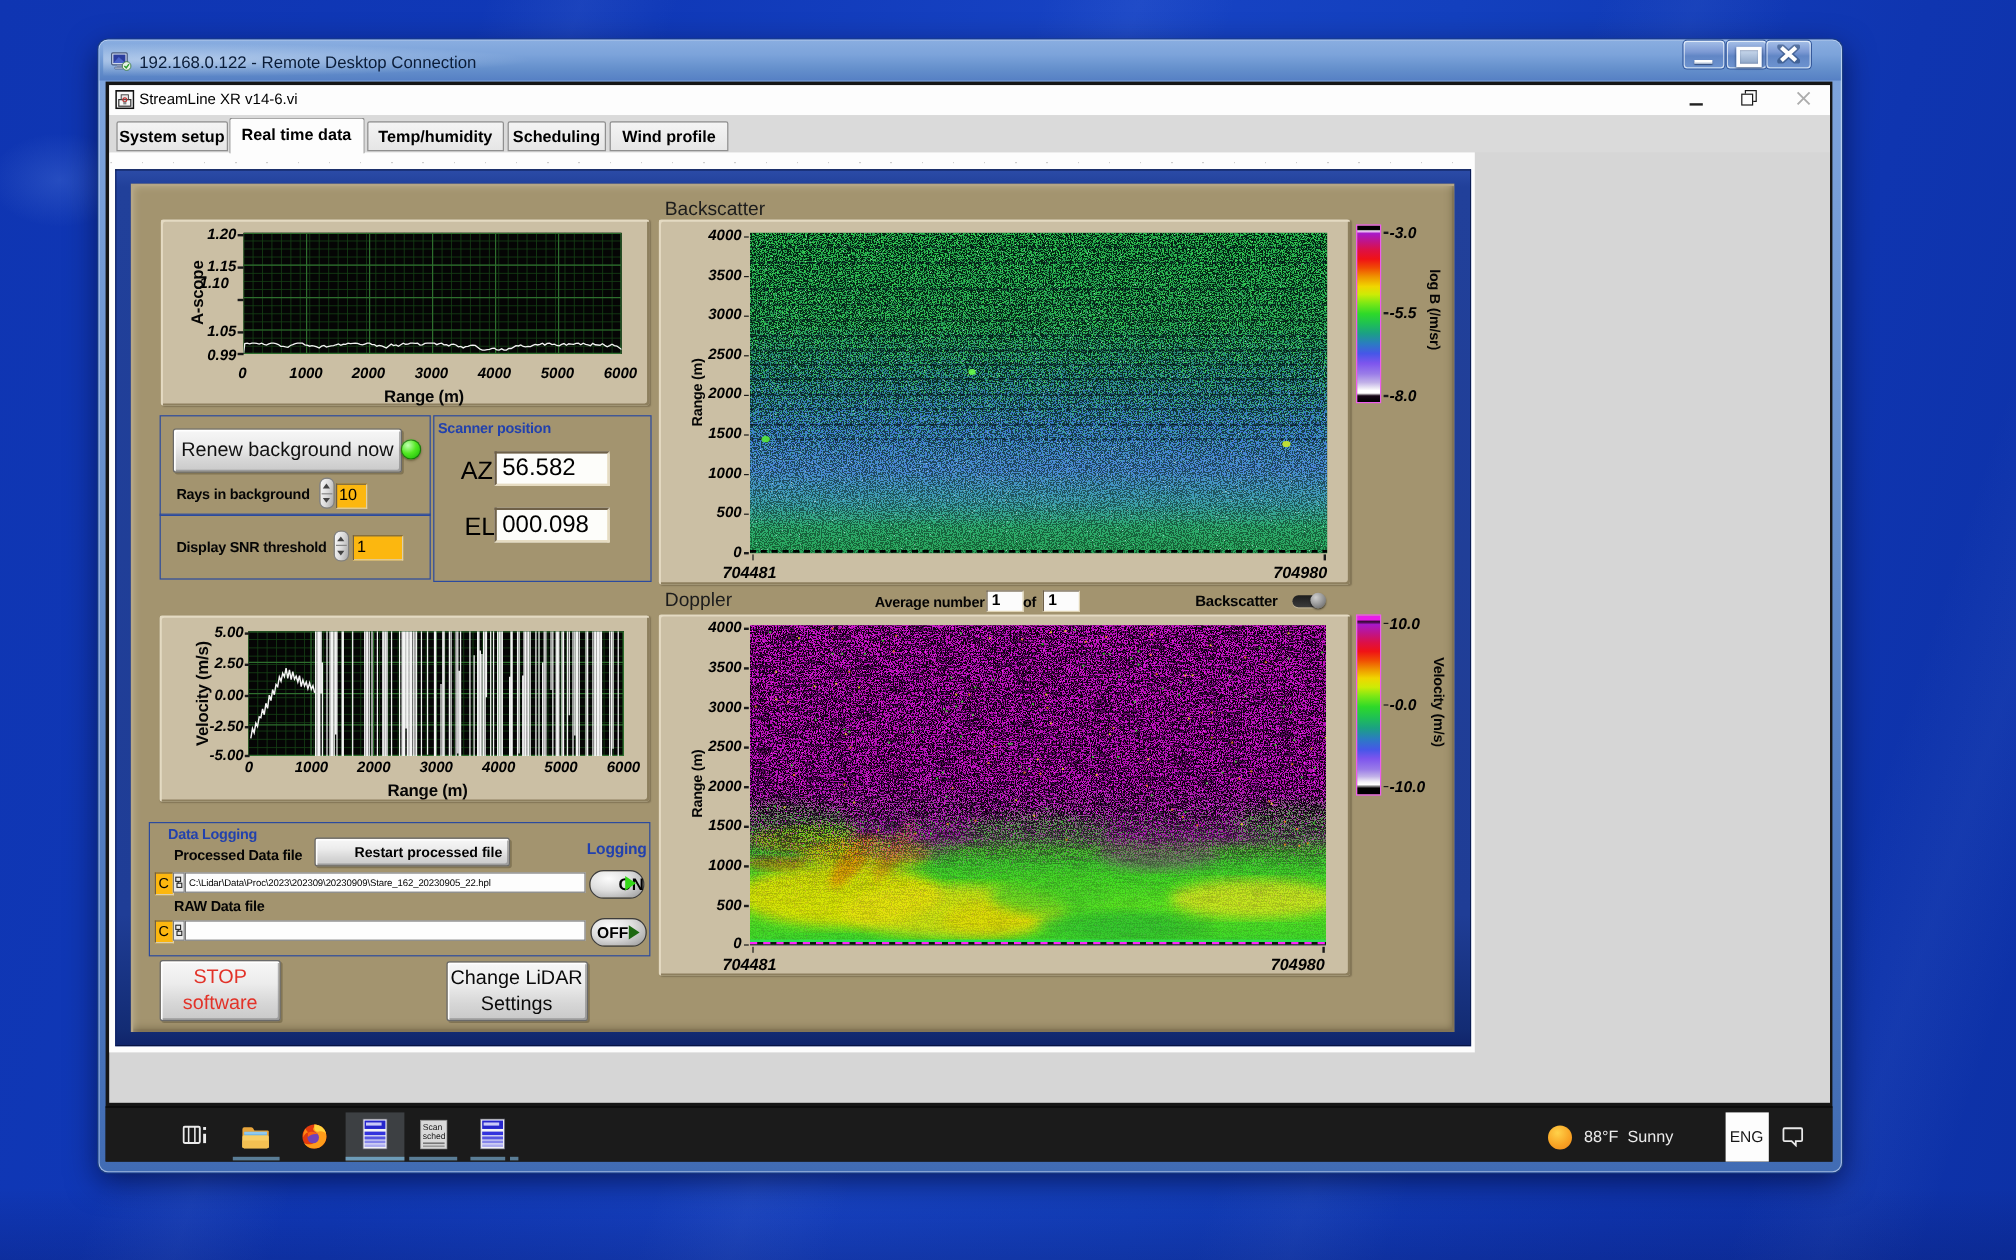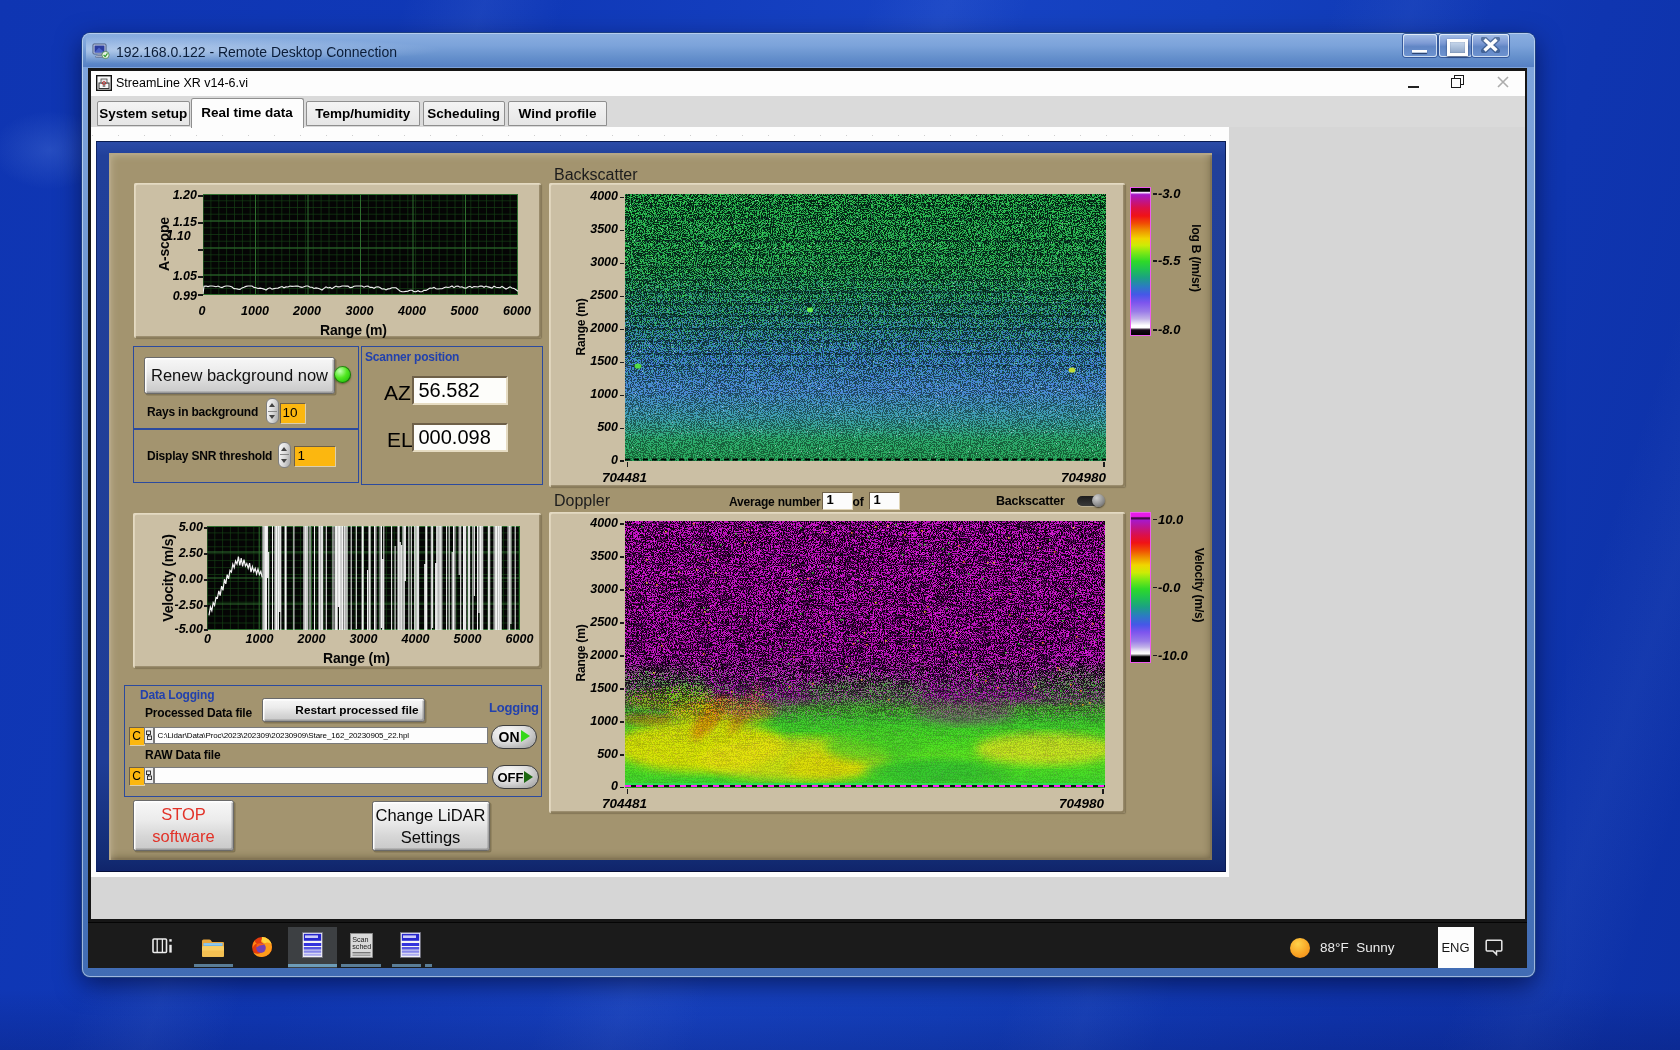--- a/index.html
+++ b/index.html
@@ -177,21 +177,21 @@
   <div class="ofield" style="left:128.5px;top:726.5px;width:14px;height:17.5px;text-align:center;font-size:12px;line-height:17px;border-width:1px;">C</div>
   <div class="abs" style="left:143.5px;top:726.5px;width:10px;height:17.5px;background:#ececec;border:1px solid #7a7a7a;box-sizing:border-box;">
     <svg width="8" height="15" viewBox="0 0 8 15">
         <rect x="1.5" y="3" width="4" height="3.5" fill="none" stroke="#222" stroke-width=".9"></rect>
         <rect x="2.5" y="8" width="4" height="3.5" fill="none" stroke="#222" stroke-width=".9"></rect>
         <path d="M3.5 6.5 L3.5 8" stroke="#222" stroke-width=".9"></path>
       </svg>
   </div>
   <div class="abs" style="left:153.5px;top:726.5px;width:334px;height:17.5px;background:#fdfdfd;border:1px solid #7a7a7a;box-sizing:border-box;font-size:8px;line-height:15px;color:#000;padding-left:3px;letter-spacing:-0.1px;white-space:nowrap;overflow:hidden;">C:\Lidar\Data\Proc\2023\202309\20230909\Stare_162_20230905_22.hpl</div>
   <div class="pill" style="left:490.5px;top:724.5px;width:44px;height:22px;">
-    <span style="font-weight:bold;font-size:14px;color:#000;margin-left:7px;">ON</span>
+    <span style="font-weight:bold;font-size:14px;color:#000;margin-left:24px;">ON</span>
     <span style="position:absolute;right:6px;top:4.5px;width:0;height:0;border-top:6px solid transparent;border-bottom:6px solid transparent;border-left:9.5px solid #35d818;"></span>
   </div>
   <div class="l13" style="position:absolute;left:145px;top:748px;">RAW Data file</div>
   <div class="ofield" style="left:128.5px;top:766.5px;width:14px;height:17.5px;text-align:center;font-size:12px;line-height:17px;border-width:1px;">C</div>
   <div class="abs" style="left:143.5px;top:766.5px;width:10px;height:17.5px;background:#ececec;border:1px solid #7a7a7a;box-sizing:border-box;">
     <svg width="8" height="15" viewBox="0 0 8 15">
         <rect x="1.5" y="3" width="4" height="3.5" fill="none" stroke="#222" stroke-width=".9"></rect>
         <rect x="2.5" y="8" width="4" height="3.5" fill="none" stroke="#222" stroke-width=".9"></rect>
         <path d="M3.5 6.5 L3.5 8" stroke="#222" stroke-width=".9"></path>
       </svg>

